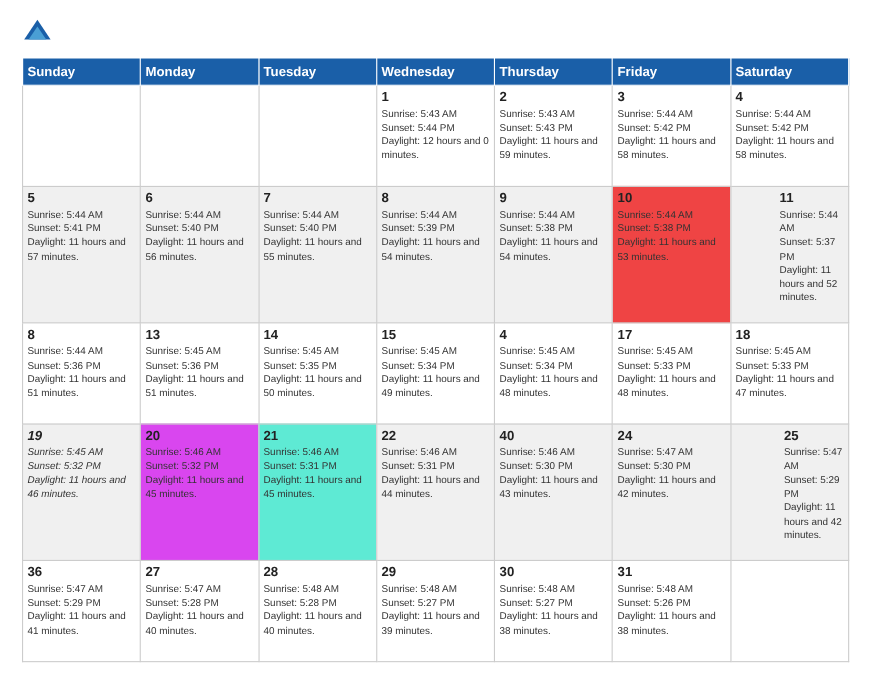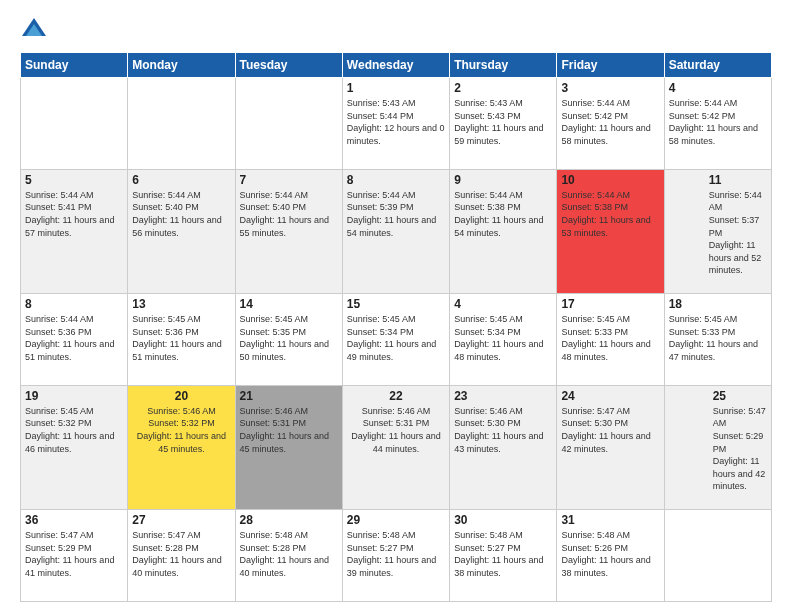--- a/index.html
+++ b/index.html
@@ -212,38 +212,38 @@
           <td>
             <div class="day-number">17</div>
             <div class="day-info">Sunrise: 5:45 AM<br>Sunset: 5:33 PM<br>Daylight: 11 hours and 48 minutes.</div>
           </td>
           <td>
             <div class="day-number">18</div>
             <div class="day-info">Sunrise: 5:45 AM<br>Sunset: 5:33 PM<br>Daylight: 11 hours and 47 minutes.</div>
           </td>
         </tr>
         <tr>
-          <td style="background: rgb(240, 240, 240);">
+          <td style="background: rgb(240, 240, 240); font-style: italic;">
             <div class="day-number">19</div>
             <div class="day-info">Sunrise: 5:45 AM<br>Sunset: 5:32 PM<br>Daylight: 11 hours and 46 minutes.</div>
           </td>
-          <td style="background: #fde047; text-align: center;">
+          <td style="background: #d946ef;">
             <div class="day-number">20</div>
             <div class="day-info">Sunrise: 5:46 AM<br>Sunset: 5:32 PM<br>Daylight: 11 hours and 45 minutes.</div>
           </td>
-          <td style="background: #a3a3a3; margin-top: 16px;">
+          <td style="background: #5eead4; margin-top: 16px;">
             <div class="day-number">21</div>
             <div class="day-info">Sunrise: 5:46 AM<br>Sunset: 5:31 PM<br>Daylight: 11 hours and 45 minutes.</div>
           </td>
-          <td style="background: rgb(240, 240, 240); text-align: center;">
+          <td style="background: rgb(240, 240, 240);">
             <div class="day-number">22</div>
             <div class="day-info">Sunrise: 5:46 AM<br>Sunset: 5:31 PM<br>Daylight: 11 hours and 44 minutes.</div>
           </td>
           <td style="background: rgb(240, 240, 240);">
-            <div class="day-number">23</div>
+            <div class="day-number">40</div>
             <div class="day-info">Sunrise: 5:46 AM<br>Sunset: 5:30 PM<br>Daylight: 11 hours and 43 minutes.</div>
           </td>
           <td style="background: rgb(240, 240, 240); margin-left: 29px;">
             <div class="day-number">24</div>
             <div class="day-info">Sunrise: 5:47 AM<br>Sunset: 5:30 PM<br>Daylight: 11 hours and 42 minutes.</div>
           </td>
           <td style="background: rgb(240, 240, 240); padding-left: 48px;">
             <div class="day-number">25</div>
             <div class="day-info">Sunrise: 5:47 AM<br>Sunset: 5:29 PM<br>Daylight: 11 hours and 42 minutes.</div>
           </td>

